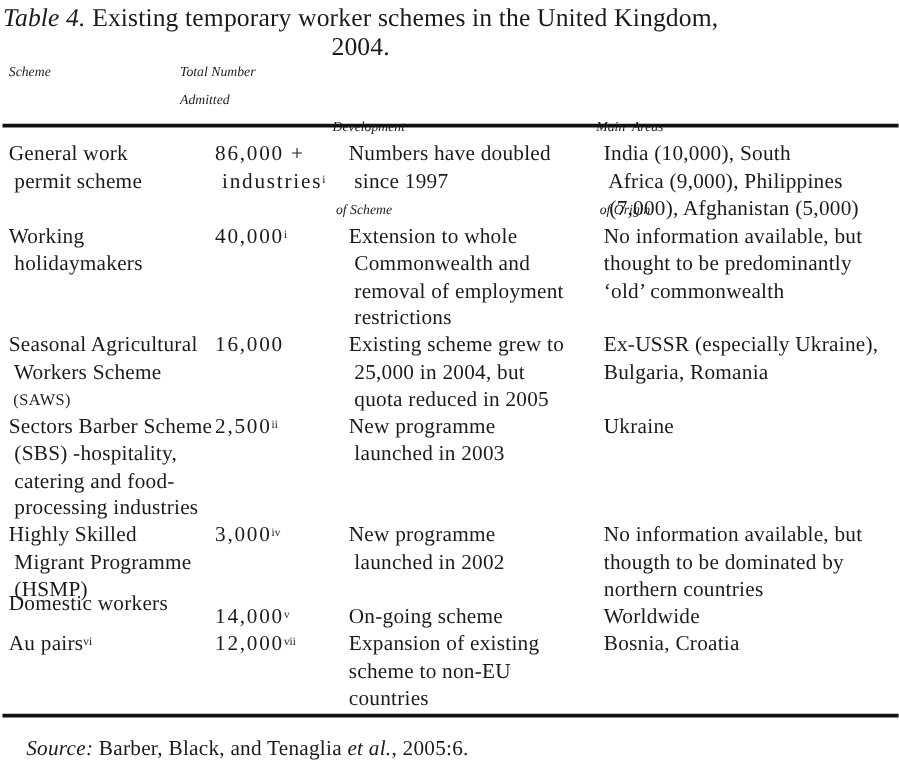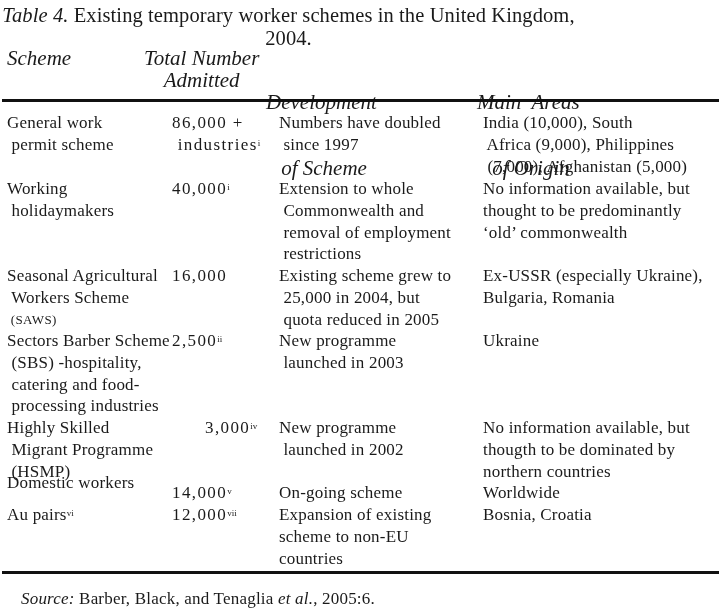--- a/index.html
+++ b/index.html
@@ -7,21 +7,21 @@
       width: 719px; height: 613px; position: relative; overflow: hidden;
       font-family: "Liberation Serif", "DejaVu Serif", serif;
       color: #1a1a1a;
     }
     .title {
       position: absolute; left: 0; top: 4px; width: 577px;
       text-align: center; font-size: 20.5px; letter-spacing: 0.1px;
     }
     .title .lbl { font-style: italic; }
     .hdr {
-      position: absolute; font-style: italic; font-size: 21px; line-height: 22px; text-align: center;
+      position: absolute; font-style: italic; font-size: 11px; line-height: 22px;
     }
     .rule {
       position: absolute; left: 2px; width: 717px; height: 3px; background: #111;
     }
     .cell {
       position: absolute; font-size: 17px; line-height: 21.8px; white-space: pre;
       letter-spacing: 0.2px;
     }
     .num { letter-spacing: 1.4px; }
     sup { font-size: 9px; vertical-align: top; position: relative; top: -1px; letter-spacing: 0; }
@@ -77,21 +77,21 @@
 
 <div>
   <div class="cell" style="left:7px; top:330px;"><div>Sectors Barber Scheme</div><div> (SBS) -hospitality,</div><div> catering and food-</div><div> processing industries</div></div>
   <div class="cell num" style="left:172px; top:330px;"><div><span>2,500</span><sup>ii</sup></div></div>
   <div class="cell" style="left:279px; top:330px;"><div>New programme</div><div> launched in 2003</div></div>
   <div class="cell" style="left:483px; top:330px;"><div>Ukraine</div></div>
 </div>
 
 <div>
   <div class="cell" style="left:7px; top:417px;"><div>Highly Skilled</div><div> Migrant Programme</div><div> (HSMP)</div></div>
-  <div class="cell num" style="left:172px; top:417px;margin-left:33px;"><div><span>3,000</span><sup>iv</sup></div></div>
+  <div class="cell num" style="left:172px; top:417px;"><div><span>3,000</span><sup>iv</sup></div></div>
   <div class="cell" style="left:279px; top:417px;"><div>New programme</div><div> launched in 2002</div></div>
   <div class="cell" style="left:483px; top:417px;"><div>No information available, but</div><div>thougth to be dominated by</div><div>northern countries</div></div>
 </div>
 
 <div>
   <div class="cell" style="left:7px; top:472px;"><div>Domestic workers</div></div>
   <div class="cell num" style="left:172px; top:482px;"><div><span>14,000</span><sup>v</sup></div></div>
   <div class="cell" style="left:279px; top:482px;"><div>On-going scheme</div></div>
   <div class="cell" style="left:483px; top:482px;"><div>Worldwide</div></div>
 </div>

